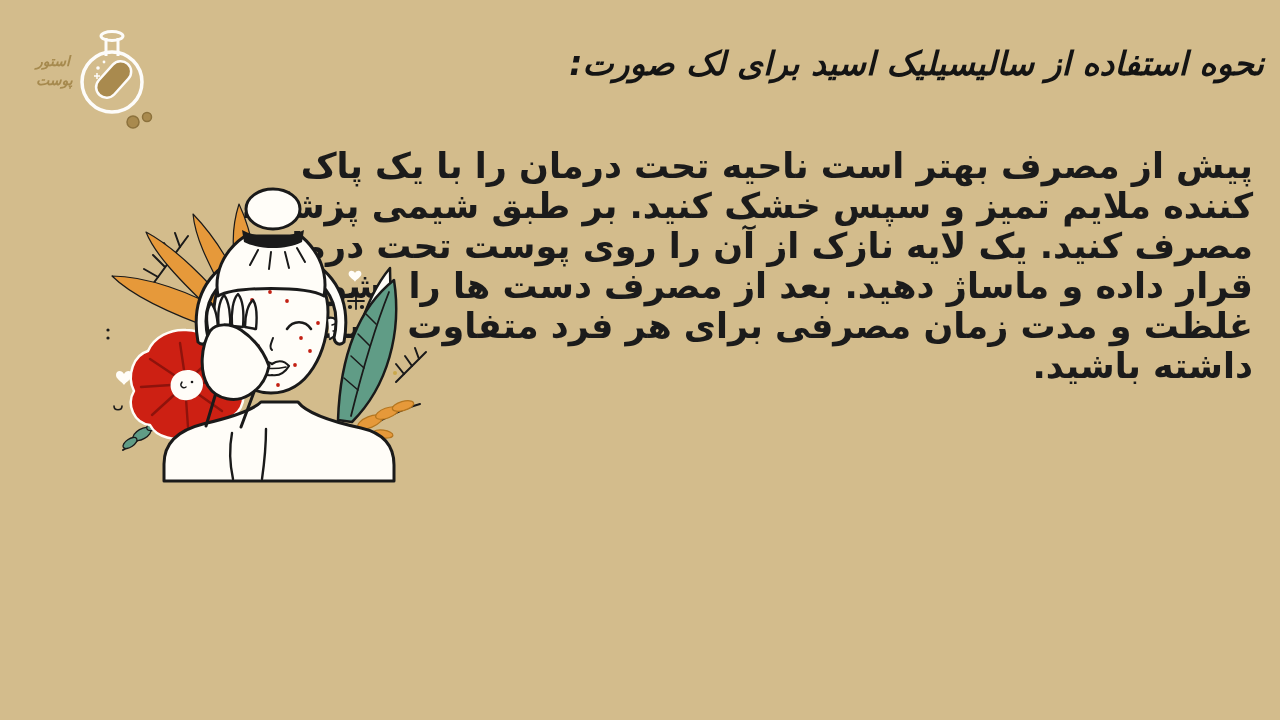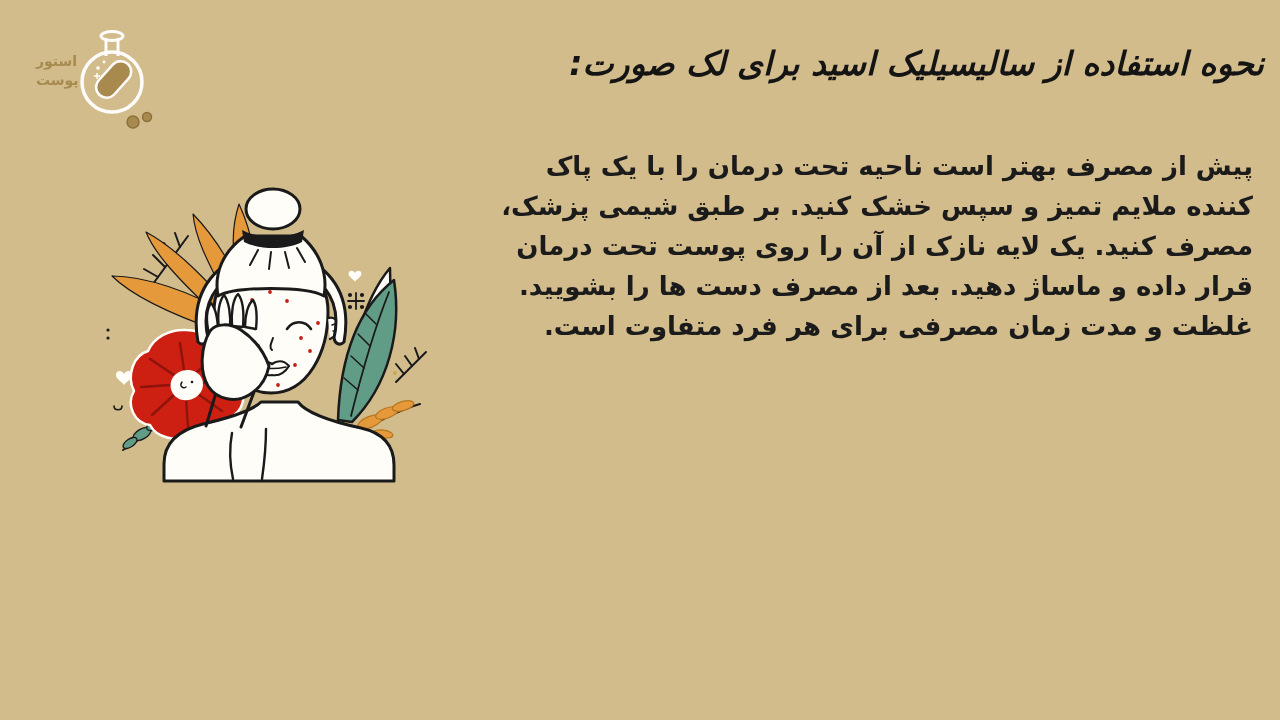--- a/index.html
+++ b/index.html
@@ -16,33 +16,34 @@
   .logo {
     position:absolute; left:36px; top:26px; width:132px; height:108px;
     opacity:.96;
   }
   .logo svg { width:100%; height:100%; }
   .logo-text {
     position:absolute; left:0; top:26px; width:58px;
     direction:rtl; text-align:left; line-height:19px;
     font-size:14px; font-weight:bold; color:#a5884c;
     letter-spacing:.5px;
+    font-style:italic;
   }
 
   
   .title {
     position:absolute; top:44px; right:16px; left:420px;
     direction:rtl; text-align:right; white-space:nowrap;
     font-size:33px; font-weight:bold; color:#141414;font-style:italic;
   }
 
   
   .body-text {
     position:absolute; top:146px; right:27px; width:692px;
-    direction:rtl; font-size:26px; font-weight:bold; color:#1b1b1b;
+    direction:rtl; font-size:35px; font-weight:bold; color:#1b1b1b;
   }
   .body-text .line {
     height:40px; line-height:40px; overflow:visible;
     text-align:justify; text-align-last:justify; white-space:nowrap;
   }
   .body-text .line.last { text-align-last:right; }
 
   
   .illustration { position:absolute; left:102px; top:180px; width:348px; height:305px; }
   .illustration svg { width:100%; height:100%; }
@@ -78,20 +79,21 @@
   </div>
 
   <div class="title">نحوه استفاده از سالیسیلیک اسید برای لک صورت:</div>
 
   <div class="body-text">
     <div class="line">پیش از مصرف بهتر است ناحیه تحت درمان را با یک پاک</div>
     <div class="line">کننده ملایم تمیز و سپس خشک کنید. بر طبق شیمی پزشک،</div>
     <div class="line">مصرف کنید. یک لایه نازک از آن را روی پوست تحت درمان</div>
     <div class="line">قرار داده و ماساژ دهید. بعد از مصرف دست ها را بشویید.</div>
     <div class="line">غلظت و مدت زمان مصرفی برای هر فرد متفاوت است.</div>
+    <div class="line last">داشته باشید.</div>
   </div>
 
   <div class="illustration">
     <svg viewBox="0 0 348 305">
       <g stroke-linecap="round" stroke-linejoin="round">
 
         <circle cx="6" cy="150" r="1.6" fill="#1a1a1a"></circle>
         <circle cx="6" cy="158" r="1.6" fill="#1a1a1a"></circle>
         <path d="M12,226 C12,231 20,231 20,226" fill="none" stroke="#1a1a1a" stroke-width="1.6"></path>
 

